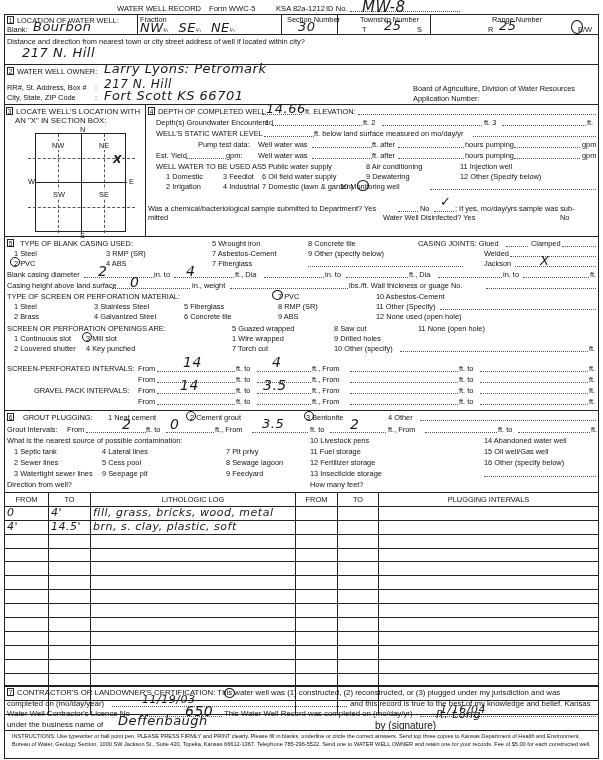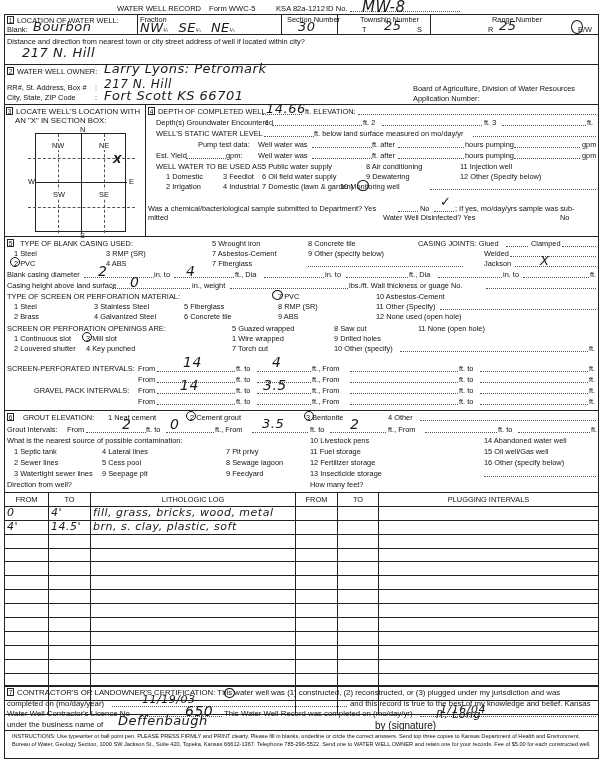--- a/index.html
+++ b/index.html
@@ -289,21 +289,21 @@
   <div class="abs" style="left:236px;top:397px">ft. to</div>
   <div class="abs dots" style="left:257px;top:404px;width:54px"></div>
   <div class="abs" style="left:312px;top:397px">ft., From</div>
   <div class="abs dots" style="left:350px;top:404px;width:108px"></div>
   <div class="abs" style="left:459px;top:397px">ft. to</div>
   <div class="abs dots" style="left:480px;top:404px;width:108px"></div>
   <div class="abs" style="left:589px;top:397px">ft.</div>
 </div>
 <div class="hl" style="left:4px;top:410px;width:595px"></div>
 
-<div class="abs" style="left:7px;top:413px"><span class="num">6</span><span style="margin-left:6px">GROUT ELEVATION:</span></div>
+<div class="abs" style="left:7px;top:413px"><span class="num">6</span><span style="margin-left:6px">GROUT PLUGGING:</span></div>
 <div class="abs" style="left:108px;top:413px">1 Neat cement</div>
 <div class="abs" style="left:190px;top:413px">2 Cement grout</div>
 <div class="circle" style="left:186px;top:411px;width:10px;height:10px"></div>
 <div class="abs" style="left:306px;top:413px">3 Bentonite</div>
 <div class="circle" style="left:304px;top:411px;width:10px;height:10px"></div>
 <div class="abs" style="left:388px;top:413px">4 Other</div>
 <div class="abs dots" style="left:420px;top:420px;width:176px"></div>
 
 <div class="abs" style="left:7px;top:425px">Grout Intervals:</div>
 <div class="abs" style="left:67px;top:425px">From</div>

